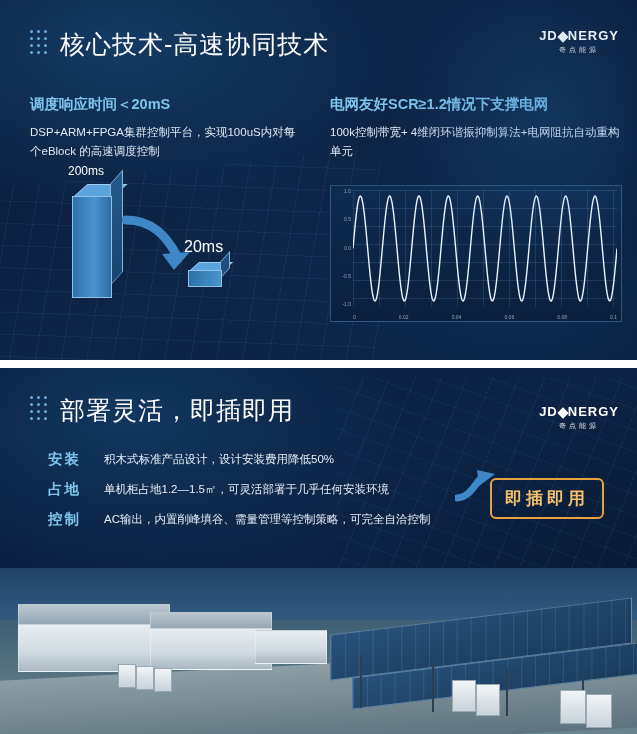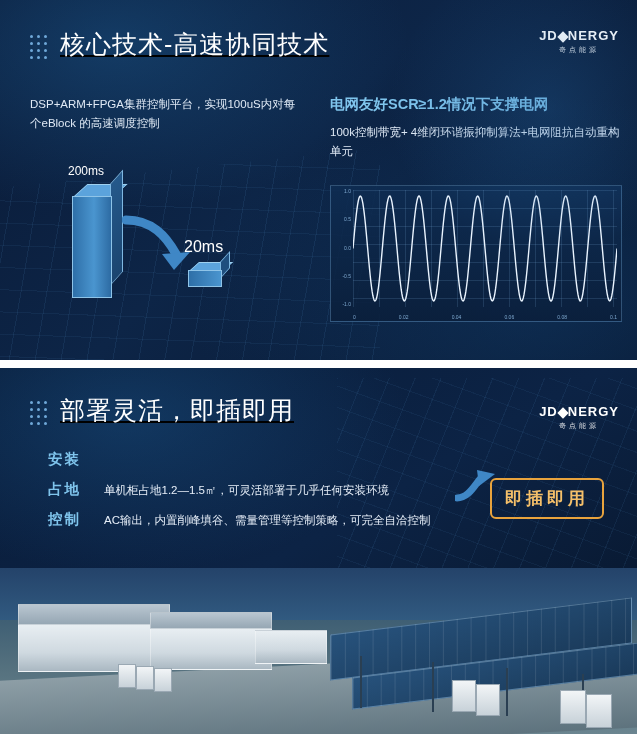--- a/index.html
+++ b/index.html
@@ -68,22 +68,21 @@
     background:
       repeating-linear-gradient(112deg, rgba(90,160,220,0.09) 0px, rgba(90,160,220,0.09) 1px, transparent 1px, transparent 24px),
       repeating-linear-gradient(20deg, rgba(90,160,220,0.07) 0px, rgba(90,160,220,0.07) 1px, transparent 1px, transparent 20px);
     pointer-events: none;
   }
 
   
   .title-row {
     position: absolute;
     display: flex;
-    align-items: flex-end;
-    text-decoration: underline;
+    align-items: flex-start;
   }
   .dot-grid {
     width: 20px;
     display: grid;
     grid-template-columns: repeat(3, 5px);
     grid-template-rows: repeat(4, 5px);
     gap: 2px;
     margin-right: 10px;
     margin-top: 2px;
   }
@@ -254,21 +253,21 @@
   }
 
   
   .feat-table {
     position: absolute;
     left: 48px; top: 82px;
     width: 420px;
   }
   .feat-row {
     display: flex;
-    align-items: flex-end;
+    align-items: center;
     margin-bottom: 11px;
   }
   .feat-key {
     color: #7fc4ec;
     font-size: 14.5px;
     font-weight: bold;
     width: 56px;
     letter-spacing: 2px;
     flex: 0 0 auto;
   }
@@ -379,20 +378,21 @@
     </div>
 
     <div class="logo" style="right:18px; top:28px;">
       <div class="mark">
         <span>JD</span><span class="dia"></span><span>NERGY</span>
       </div>
       <div class="sub">奇点能源</div>
     </div>
 
     <div class="col" style="left:30px; top:95px; width:270px;">
+      <div class="col-head">调度响应时间＜20mS</div>
       <div class="col-body">DSP+ARM+FPGA集群控制平台，实现100uS内对每个eBlock 的高速调度控制</div>
     </div>
 
     <div class="col" style="left:330px; top:95px; width:290px;">
       <div class="col-head">电网友好SCR≥1.2情况下支撑电网</div>
       <div class="col-body">100k控制带宽+ 4维闭环谐振抑制算法+电网阻抗自动重构单元</div>
     </div>
 
     <div class="fig1">
       <div class="lbl-200">200ms</div>
@@ -460,20 +460,21 @@
     <div class="logo" style="right:18px; top:24px;margin-top:12px;">
       <div class="mark">
         <span>JD</span><span class="dia"></span><span>NERGY</span>
       </div>
       <div class="sub">奇点能源</div>
     </div>
 
     <div class="feat-table">
       <div class="feat-row">
         <span class="feat-key">安装</span>
+        <span class="feat-val">积木式标准产品设计，设计安装费用降低50%</span>
       </div>
       <div class="feat-row">
         <span class="feat-key">占地</span>
         <span class="feat-val">单机柜占地1.2—1.5㎡，可灵活部署于几乎任何安装环境</span>
       </div>
       <div class="feat-row">
         <span class="feat-key">控制</span>
         <span class="feat-val">AC输出，内置削峰填谷、需量管理等控制策略，可完全自洽控制</span>
       </div>
     </div>

